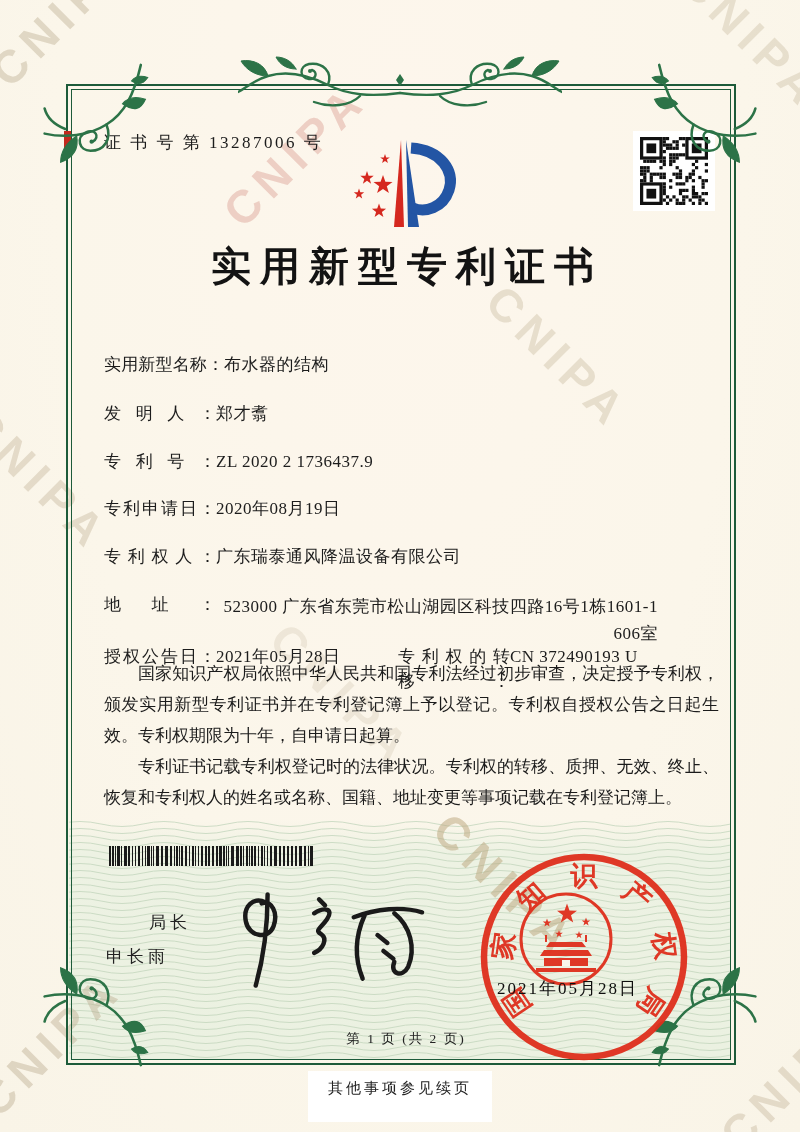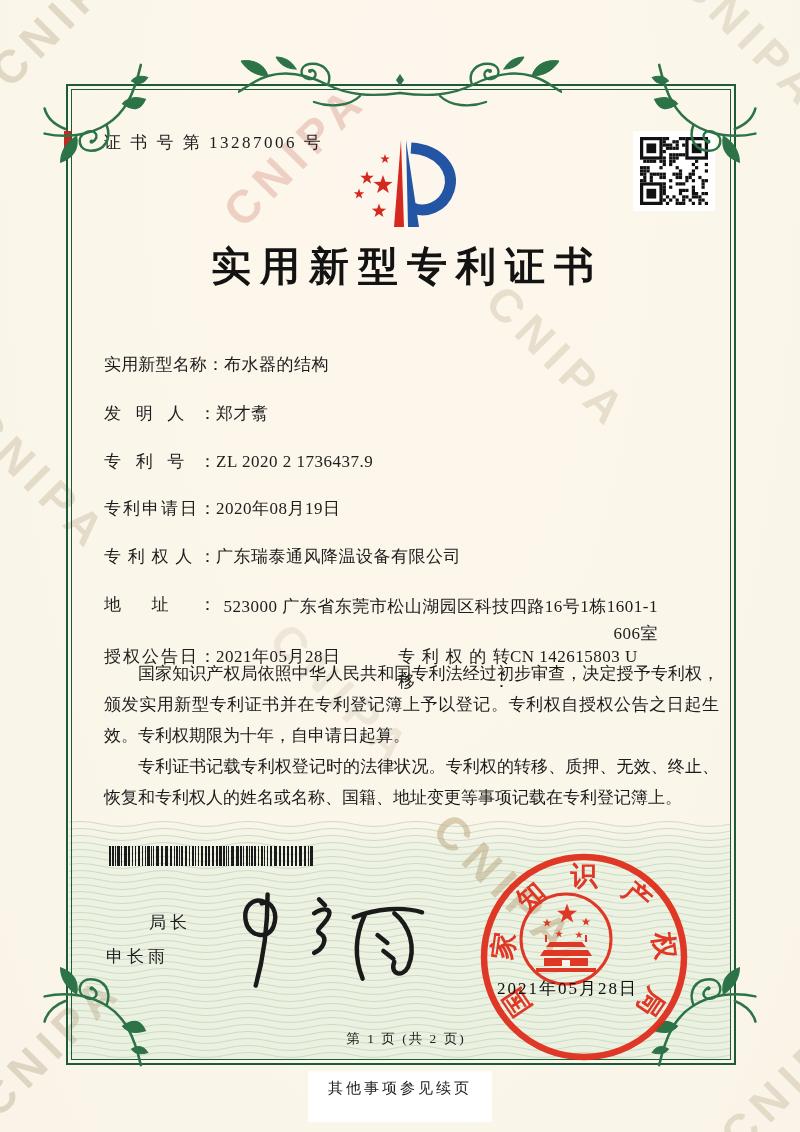--- a/index.html
+++ b/index.html
@@ -320,21 +320,21 @@
   <div class="field f4">
     <span class="flabel">专利申请日：</span><span class="fvalue">2020年08月19日</span>
   </div>
   <div class="field f5">
     <span class="flabel">专利权人：</span><span class="fvalue">广东瑞泰通风降温设备有限公司</span>
   </div>
   <div class="field f6">
     <span class="flabel">地址：</span><span class="fvalue">523000 广东省东莞市松山湖园区科技四路16号1栋1601-1606室</span>
   </div>
   <div class="field f7">
-    <span class="flabel">授权公告日：</span><span class="g1v">2021年05月28日</span><span class="flabel">专利权的转移：</span><span class="fvalue">CN 142615803 U</span>
+    <span class="flabel">授权公告日：</span><span class="g1v">2021年05月28日</span><span class="flabel">专利权的转移：</span><span class="fvalue">CN 372490193 U</span>
   </div>
 
   <div class="body-text">
     <p>国家知识产权局依照中华人民共和国专利法经过初步审查，决定授予专利权，颁发实用新型专利证书并在专利登记簿上予以登记。专利权自授权公告之日起生效。专利权期限为十年，自申请日起算。</p>
     <p>专利证书记载专利权登记时的法律状况。专利权的转移、质押、无效、终止、恢复和专利权人的姓名或名称、国籍、地址变更等事项记载在专利登记簿上。</p>
   </div>
 
   <svg class="barcode" id="barcode-svg" width="212" height="20">
       <rect x="1" y="0" width="2" height="20" fill="#1a1a1a"></rect>
       <rect x="4" y="0" width="2" height="20" fill="#1a1a1a"></rect>

